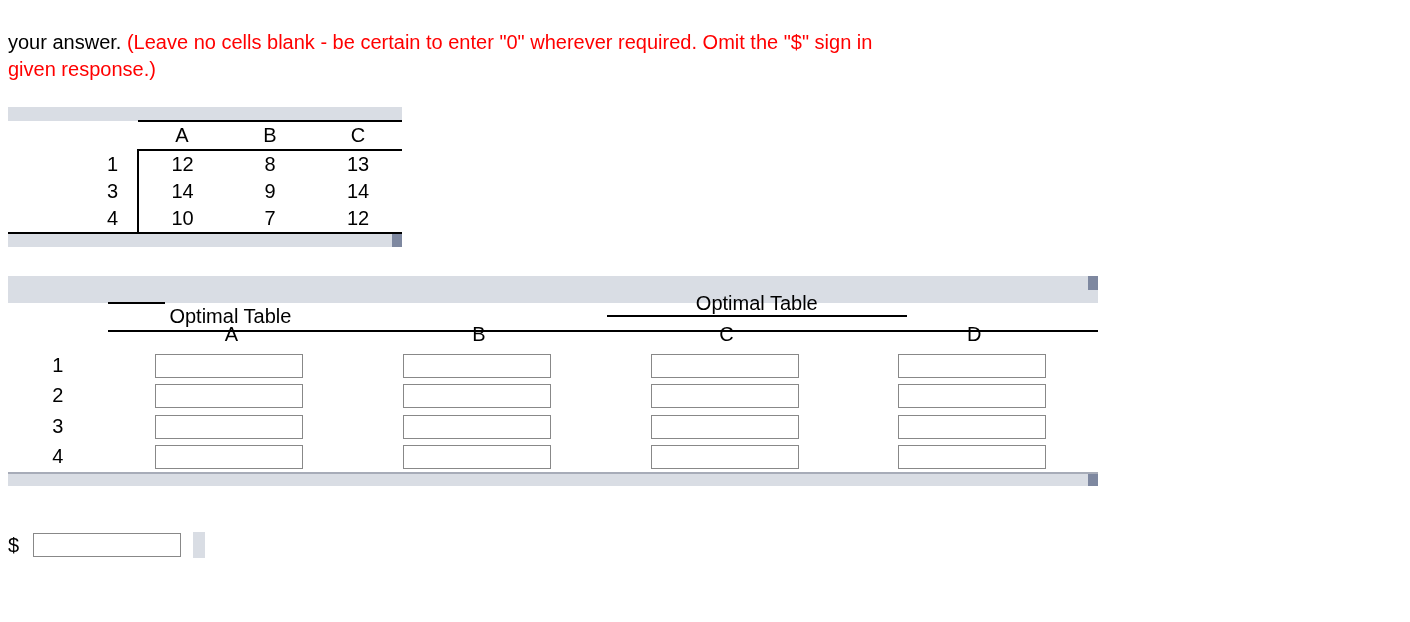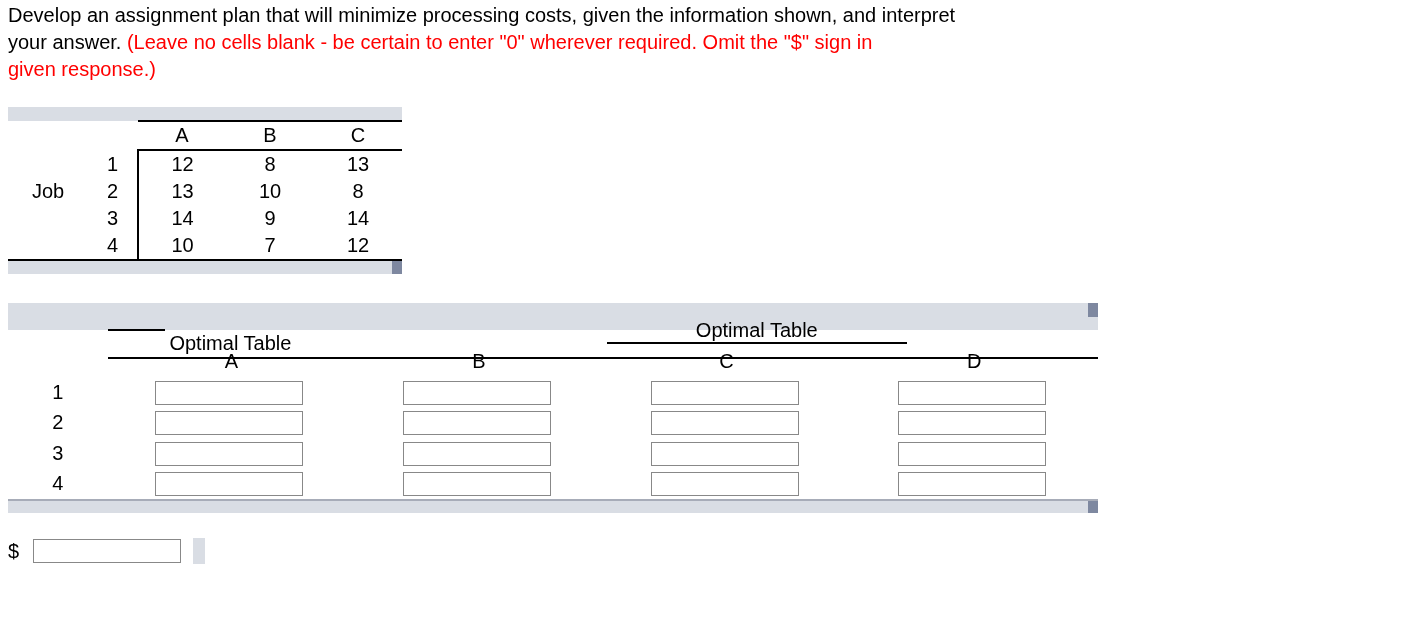--- a/index.html
+++ b/index.html
@@ -53,21 +53,21 @@
     }
     .cost-table .col-row {
       width: 50px;
     }
     .cost-table .col-val {
       width: 88px;
     }
     
     
     .optimal-wrap {
-      margin-bottom: 25px;
+      margin-bottom: 46px;
     }
     .optimal-table {
       border-collapse: collapse;
       width: 1090px;
     }
     .optimal-table td {
       padding: 2px 4px;
       text-align: center;
       vertical-align: middle;
       font-size: 20px;
@@ -140,21 +140,21 @@
       height: 26px;
       background:#d9dde4;
       margin-left:4px;
       vertical-align:middle;
     }
   </style>
 </head>
 <body>
 
 <div class="question-text">
-  <span>Develop an assignment plan that will minimize processing costs, given the information shown, and interpret</span><br>
+  <br>
   <span>your answer. </span><span class="red-bold">(Leave no cells blank - be certain to enter "0" wherever required. Omit the "$" sign in</span><br>
   <span class="red-bold">given response.)</span>
 </div>
 
 <table class="cost-table">
   <tbody>
       <tr class="band-row">
         <td class="band" colspan="2"></td>
         <td class="band border-bottom" colspan="3"></td>
       </tr>
@@ -164,27 +164,20 @@
     <td class="col-val">A</td>
     <td class="col-val">B</td>
     <td class="col-val">C</td>
   </tr>
   <tr>
     <td class="col-label"></td>
     <td class="col-row vline-right">1</td>
     <td class="col-val border-top">12</td>
     <td class="col-val border-top">8</td>
     <td class="col-val border-top">13</td>
-  </tr>
-  <tr>
-    <td class="col-label">Job</td>
-    <td class="col-row vline-right">2</td>
-    <td class="col-val">13</td>
-    <td class="col-val">10</td>
-    <td class="col-val">8</td>
   </tr>
   <tr>
     <td class="col-label"></td>
     <td class="col-row vline-right">3</td>
     <td class="col-val">14</td>
     <td class="col-val">9</td>
     <td class="col-val">14</td>
   </tr>
   <tr>
     <td class="col-label"></td>

